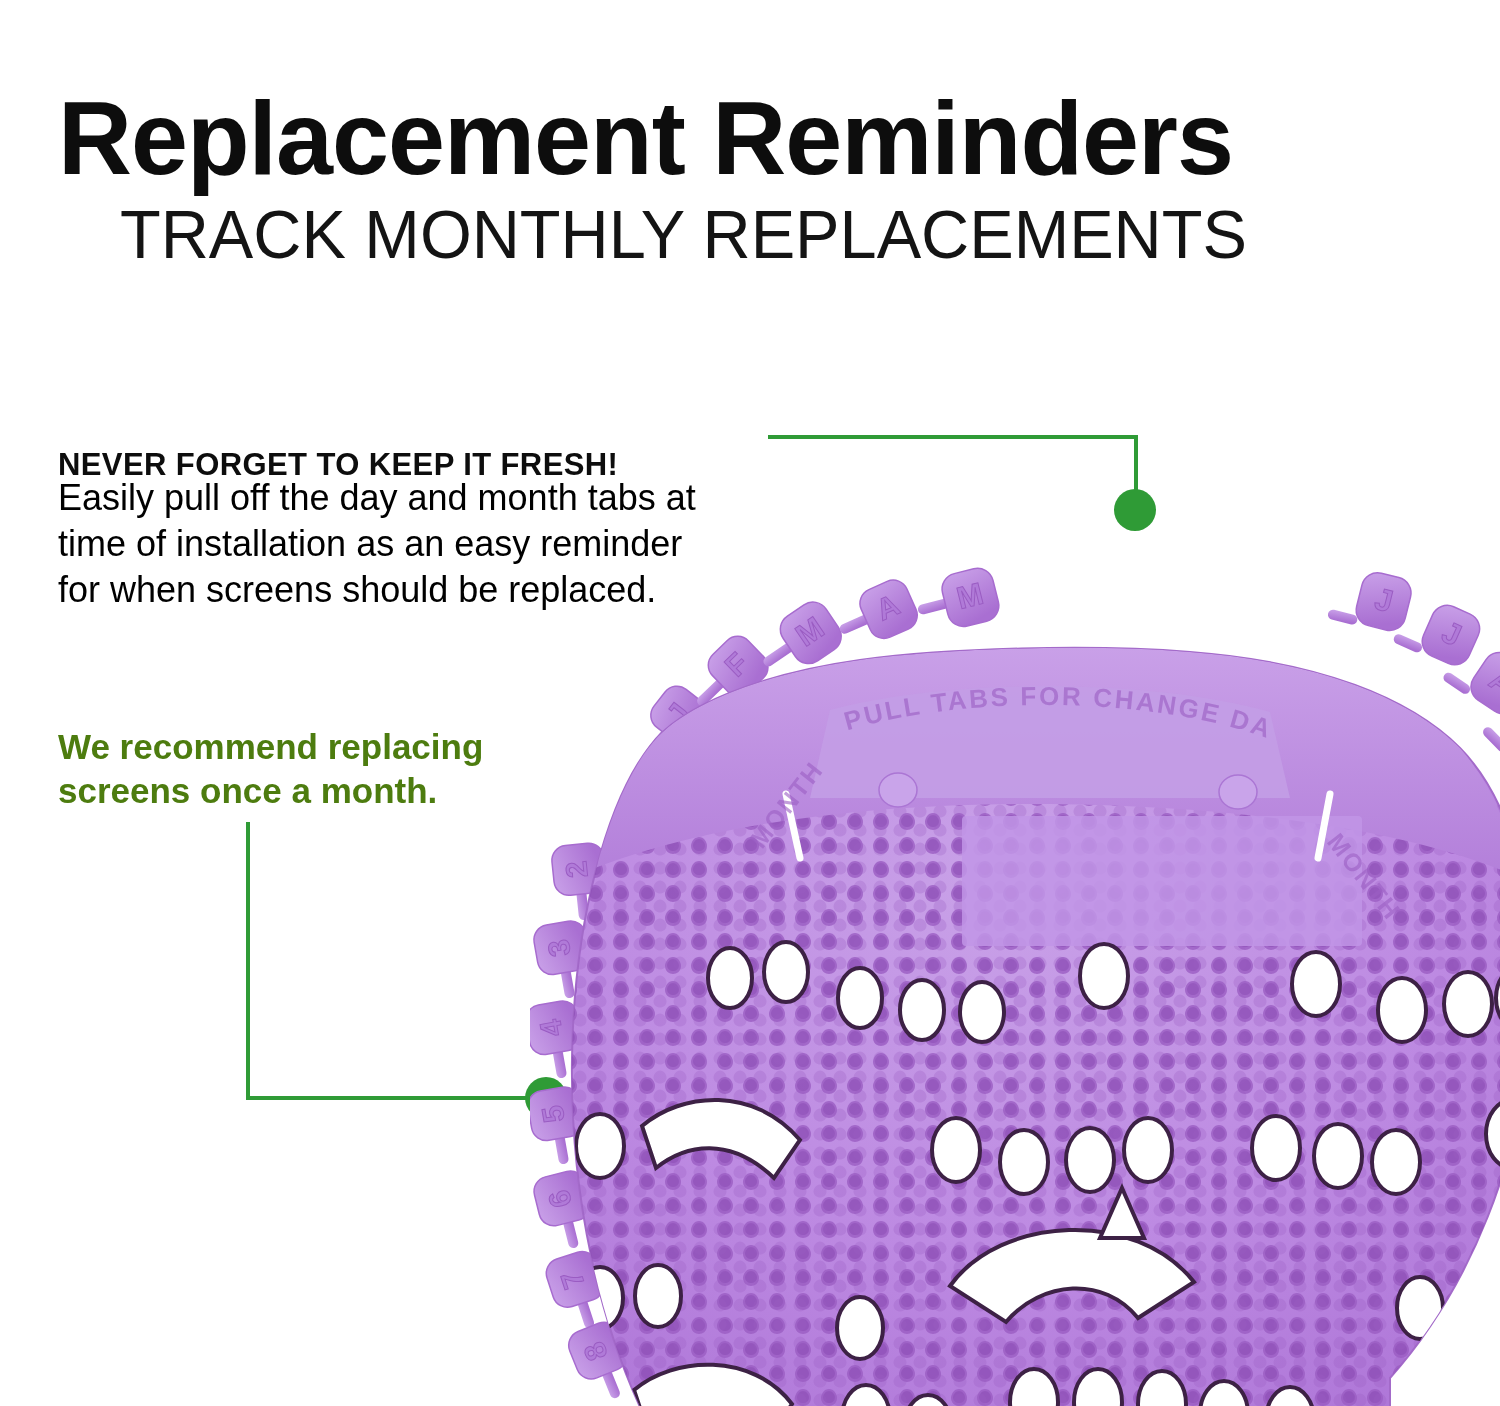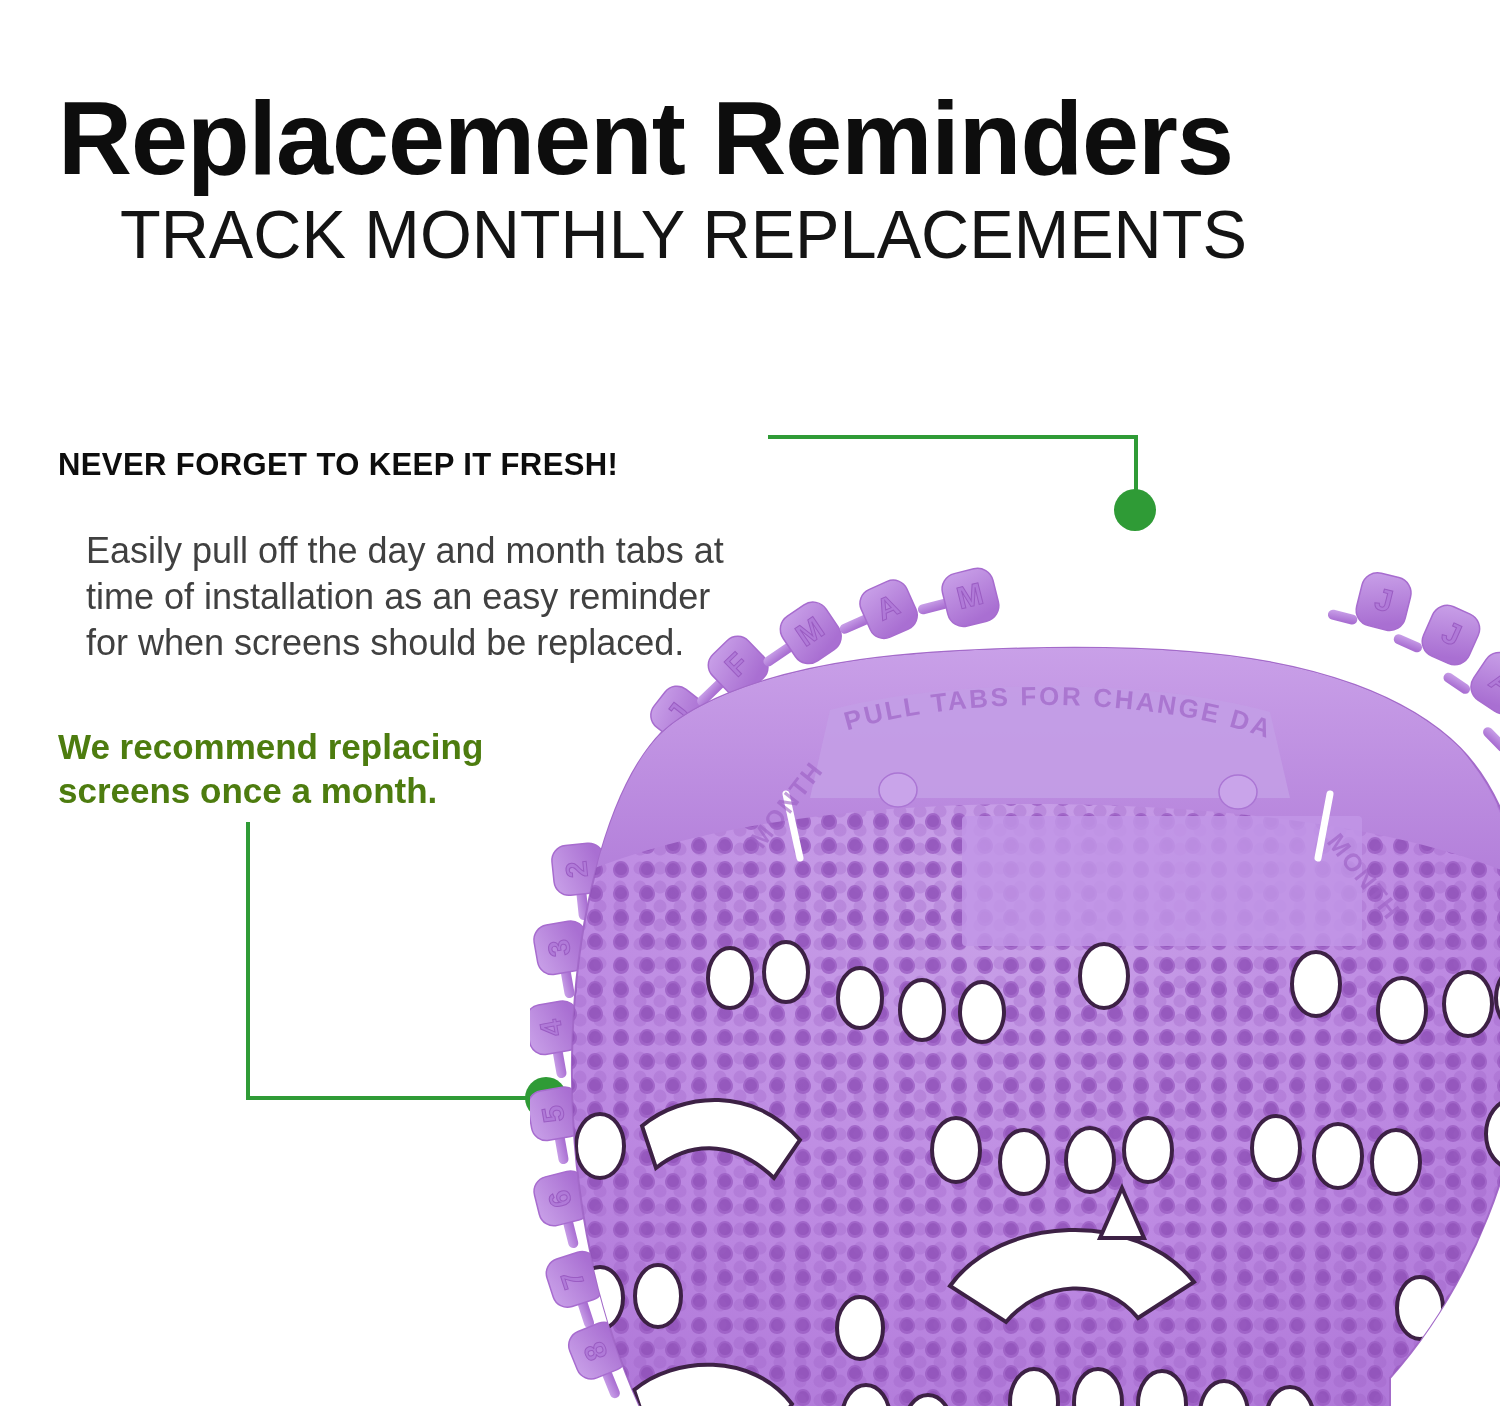--- a/index.html
+++ b/index.html
@@ -21,22 +21,22 @@
   }
 
   
   .callout-heading{
     position:absolute;left:58px;top:420px;
     font-size:31px;font-weight:700;letter-spacing:.4px;color:#0d0d0d;
     white-space:nowrap;
     margin-top:27px;
   }
   .body-copy{
-    position:absolute;left:58px;top:528px;width:660px;
-    font-size:36px;line-height:1.28;font-weight:400;color:#404040;margin-left:28px;
+    position:absolute;left:58px;top:475px;width:660px;
+    font-size:36px;line-height:1.28;font-weight:400;color:#000000;
   }
   .recommend-copy{
     position:absolute;left:58px;top:725px;width:560px;
     font-size:35px;line-height:1.26;font-weight:700;color:#4d7c0f;
   }
 
   
   .lead-h{position:absolute;background:#2f9b36;height:4px;}
   .lead-v{position:absolute;background:#2f9b36;width:4px;}
   .lead-dot{position:absolute;border-radius:50%;background:#2f9b36;}

